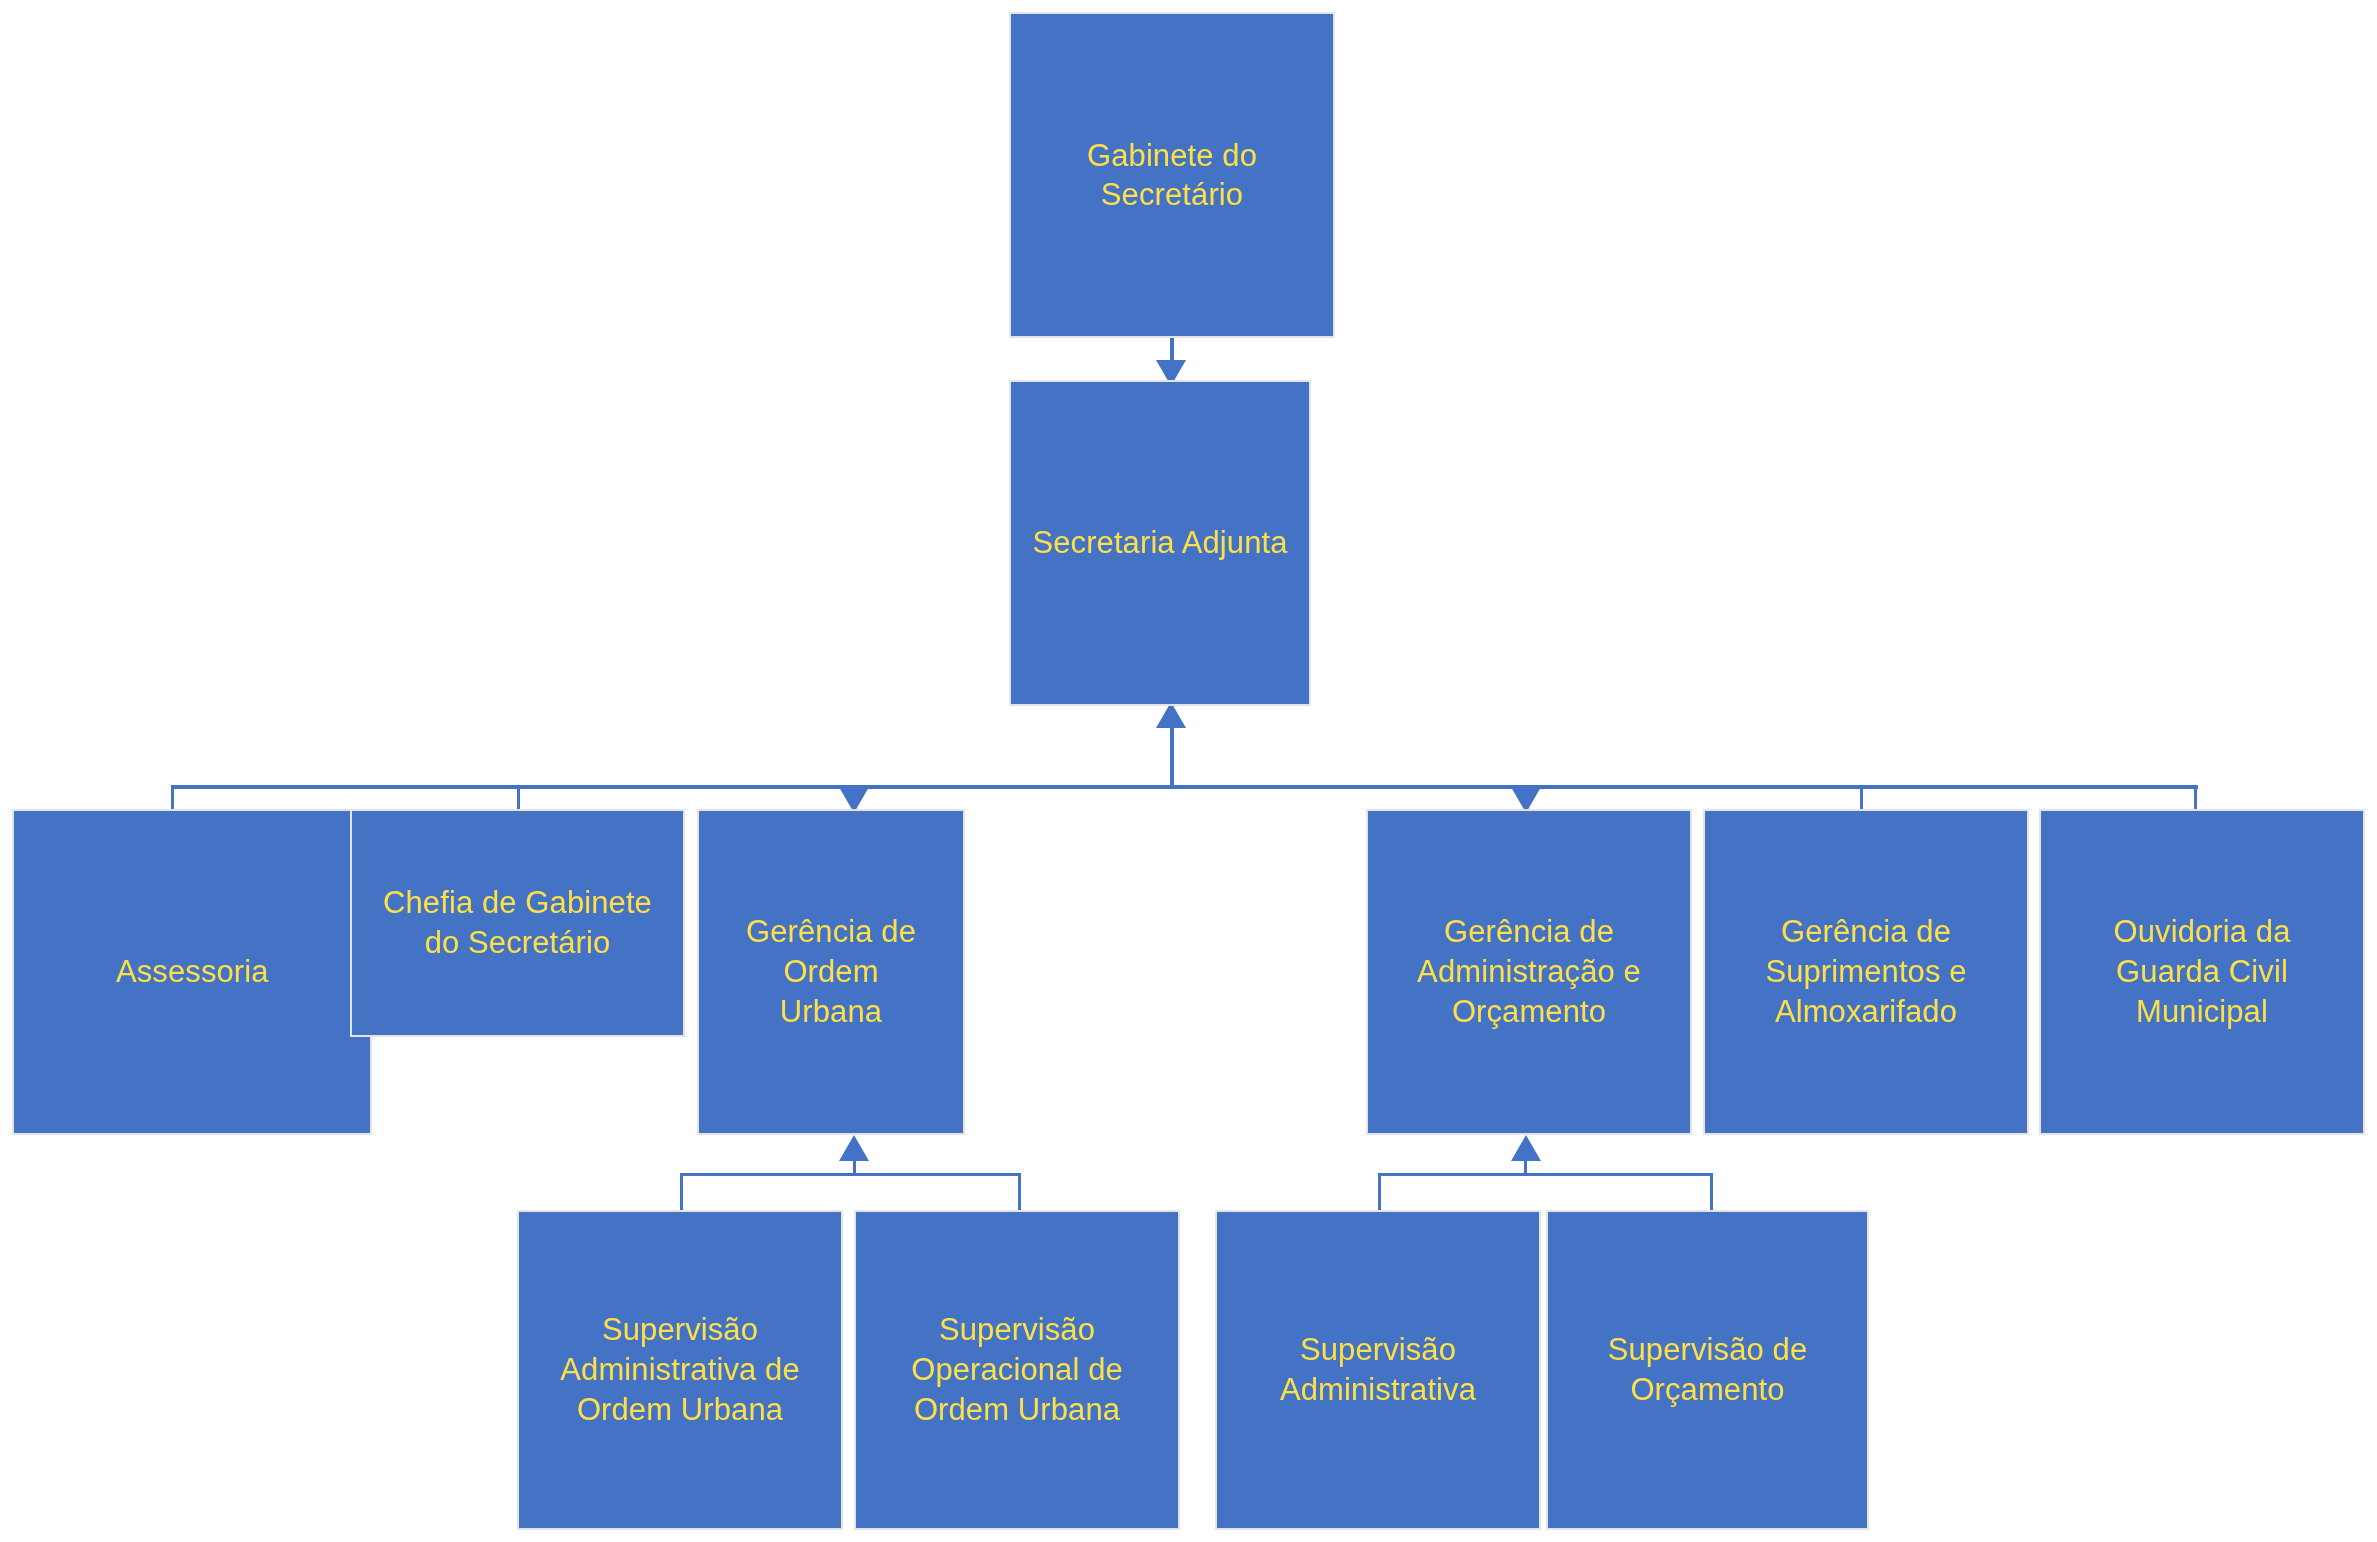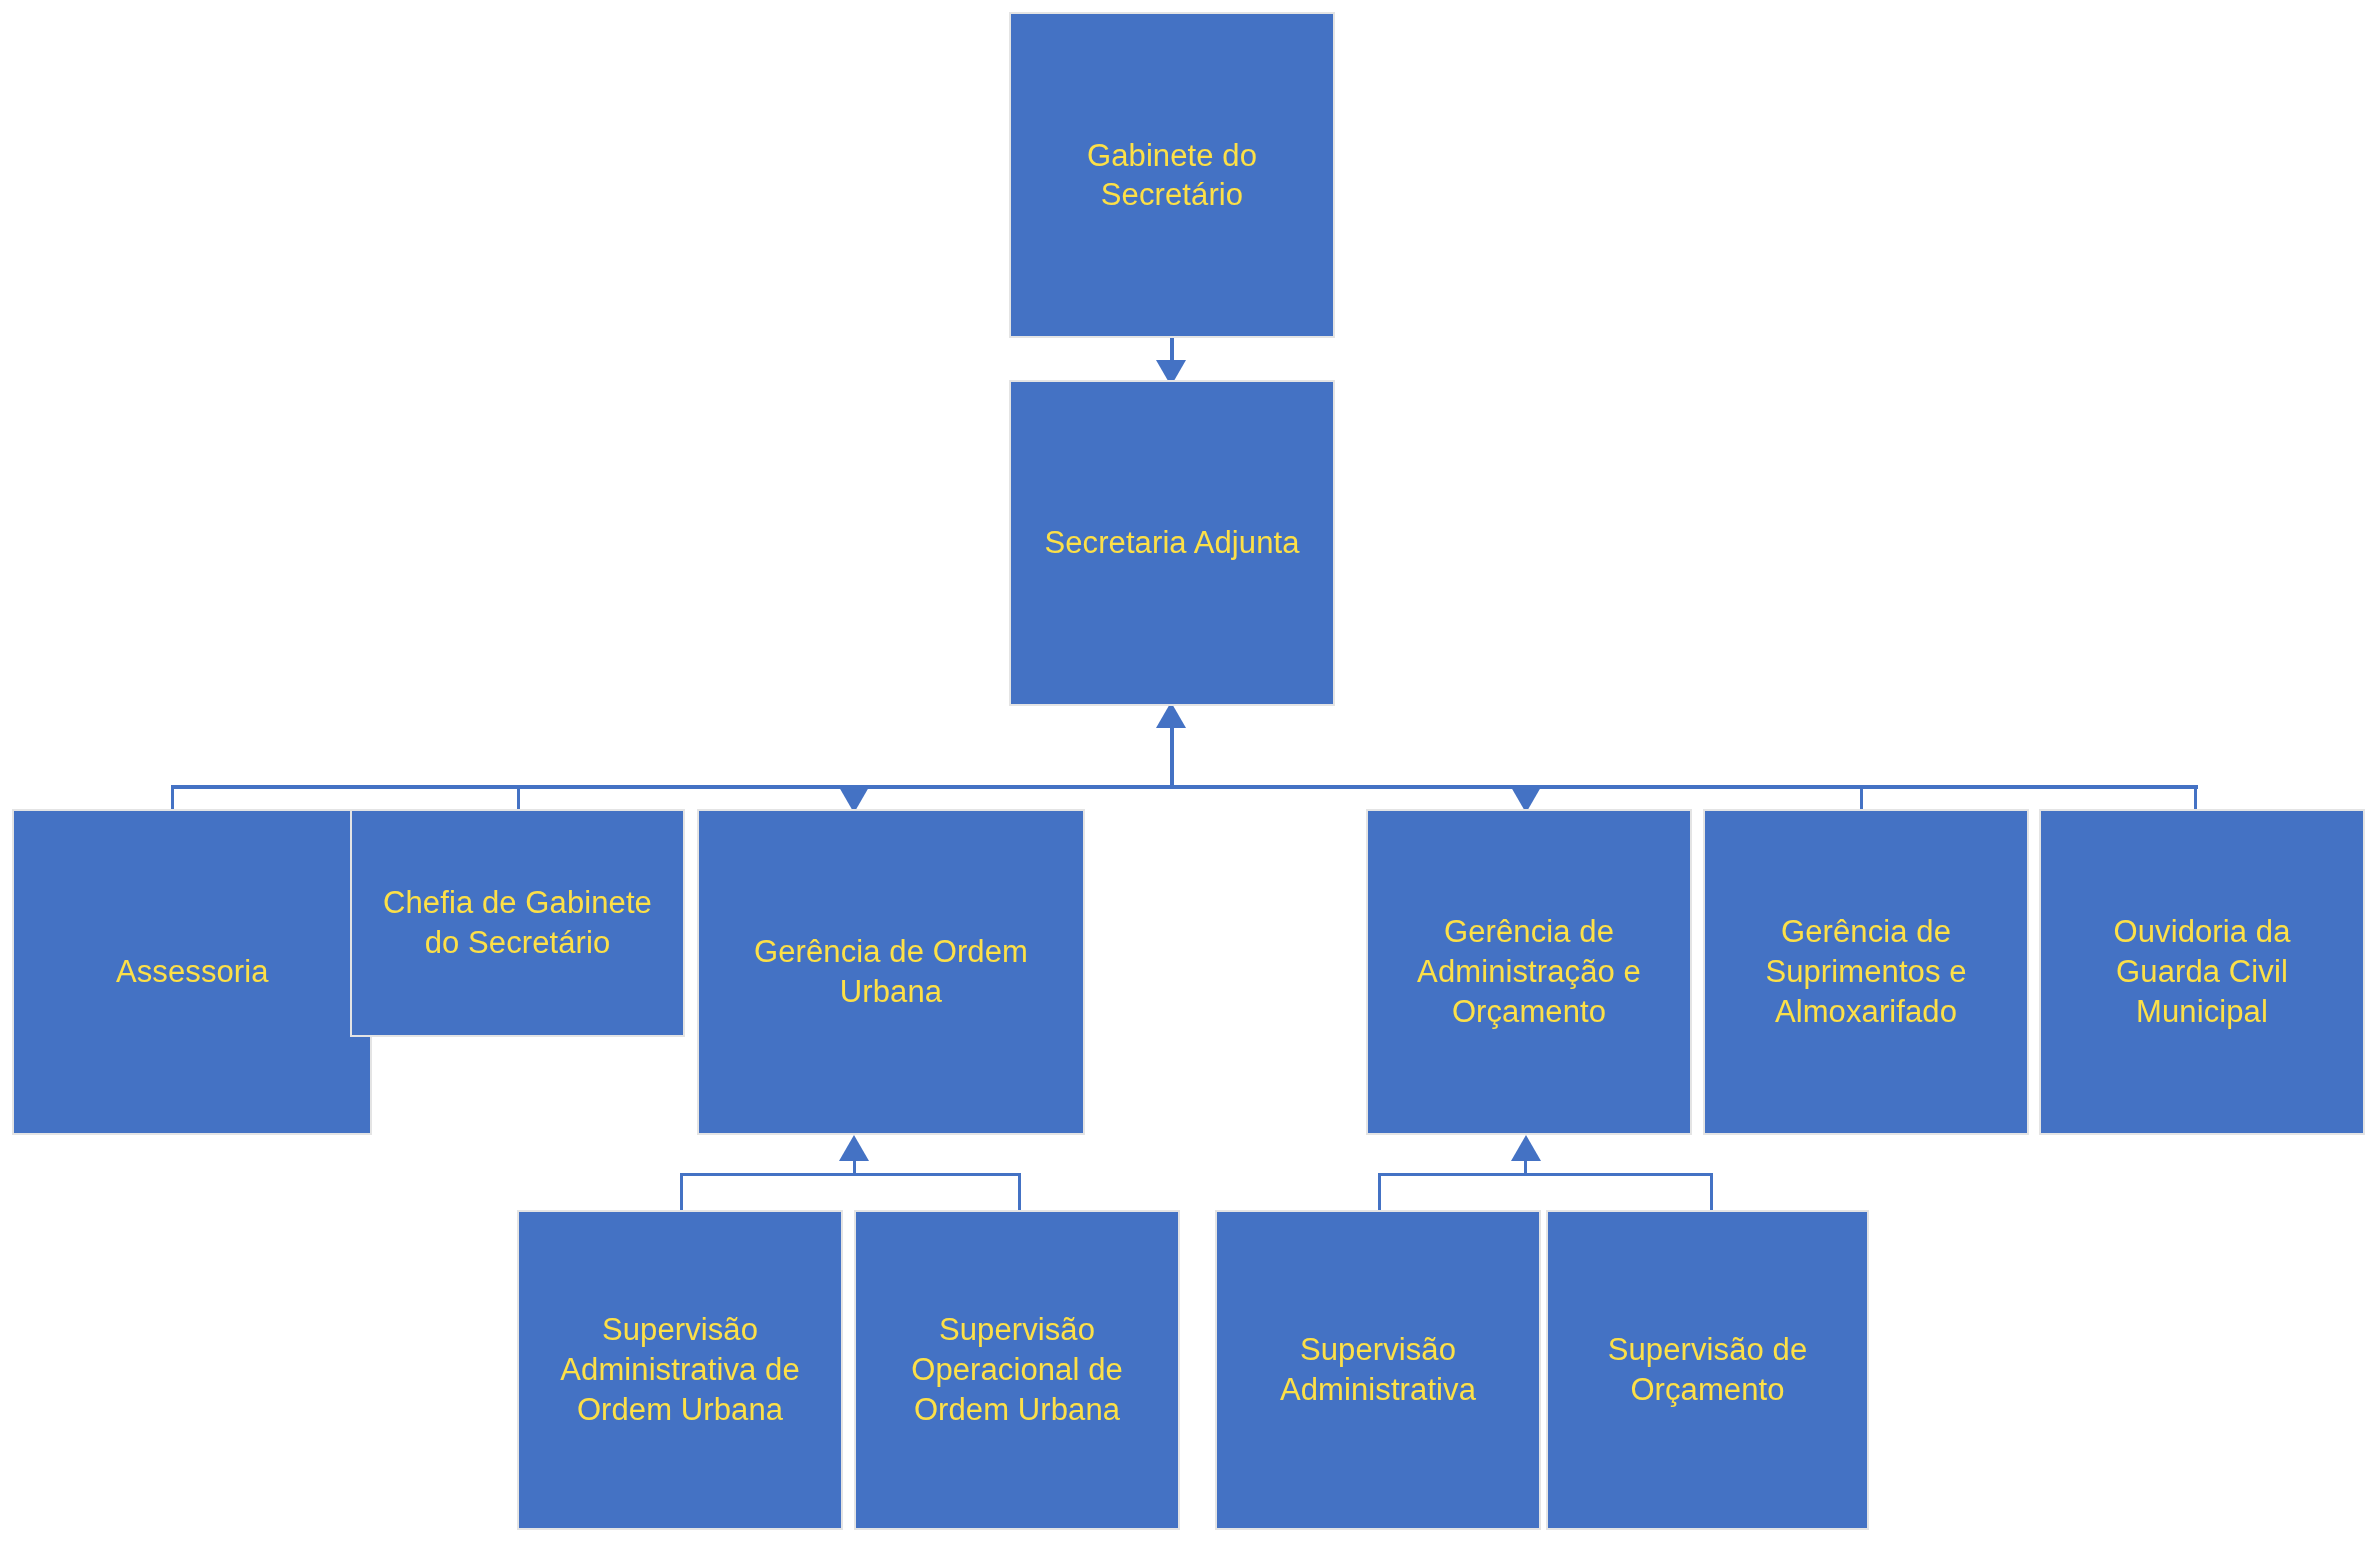--- a/index.html
+++ b/index.html
@@ -104,34 +104,34 @@
   <div class="conn conn-thin-v" style="left:1524px; top:1156px; height:19px;"></div>
   <div class="conn conn-thin-h" style="left:1378px; top:1173px; width:335px;"></div>
   <div class="conn conn-thin-v" style="left:1378px; top:1173px; height:44px;"></div>
   <div class="conn conn-thin-v" style="left:1710px; top:1173px; height:44px;"></div>
 
   <div class="node" style="left:1009px; top:12.3px; width:326px; height:326px;">
     <span class="node-label">Gabinete do
 Secretário</span>
   </div>
 
-  <div class="node" style="left:1009px; top:380px; width:326px; height:326px;">
+  <div class="node" style="left:1009px; top:380px; width:302px; height:326px;">
     <span class="node-label">Secretaria Adjunta</span>
   </div>
 
   <div class="node" style="left:12.3px; top:809px; width:360px; height:326px;">
     <span class="node-label">Assessoria</span>
   </div>
 
   <div class="node" style="left:350px; top:809px; width:335px; height:228px;">
     <span class="node-label">Chefia de Gabinete
 do Secretário</span>
   </div>
 
-  <div class="node" style="left:697px; top:809px; width:388px; height:326px;">
+  <div class="node" style="left:697px; top:809px; width:268px; height:326px;">
     <span class="node-label">Gerência de Ordem
 Urbana</span>
   </div>
 
   <div class="node" style="left:1366px; top:809px; width:326px; height:326px;">
     <span class="node-label">Gerência de
 Administração e
 Orçamento</span>
   </div>
 

